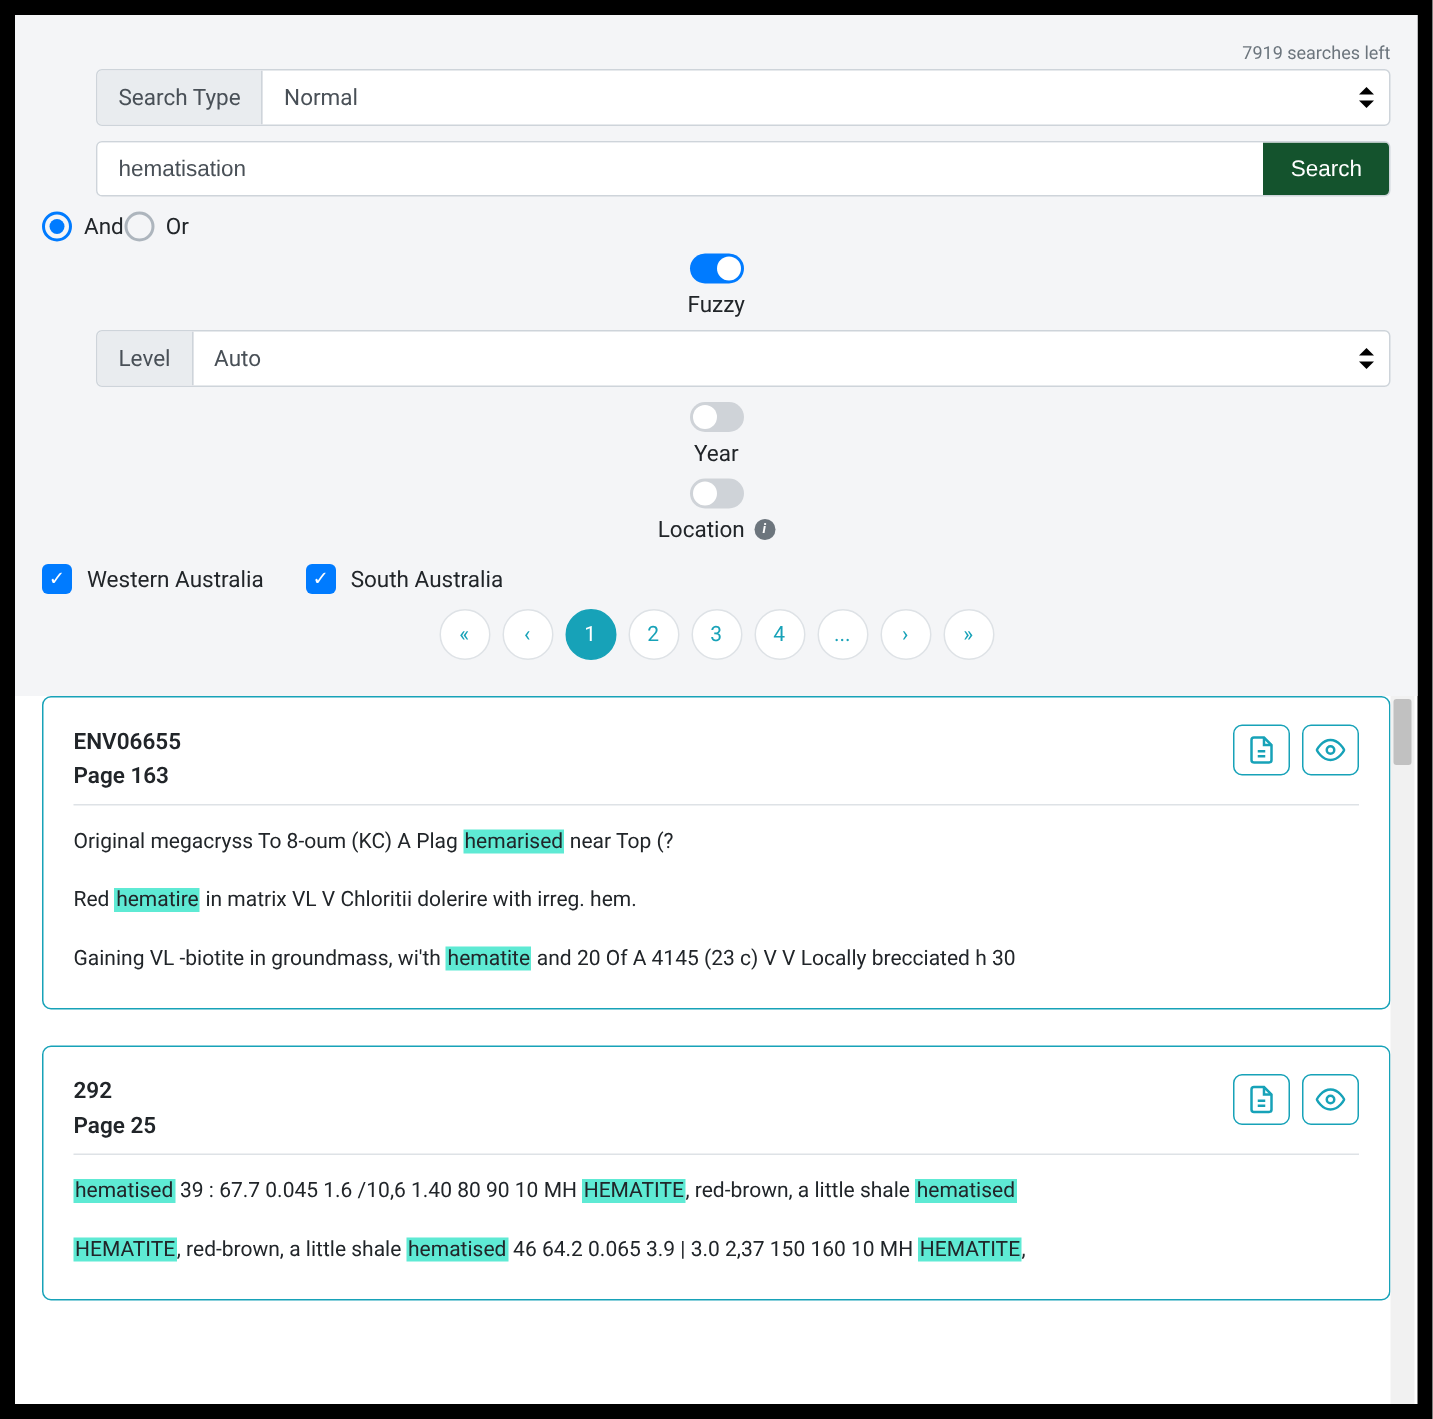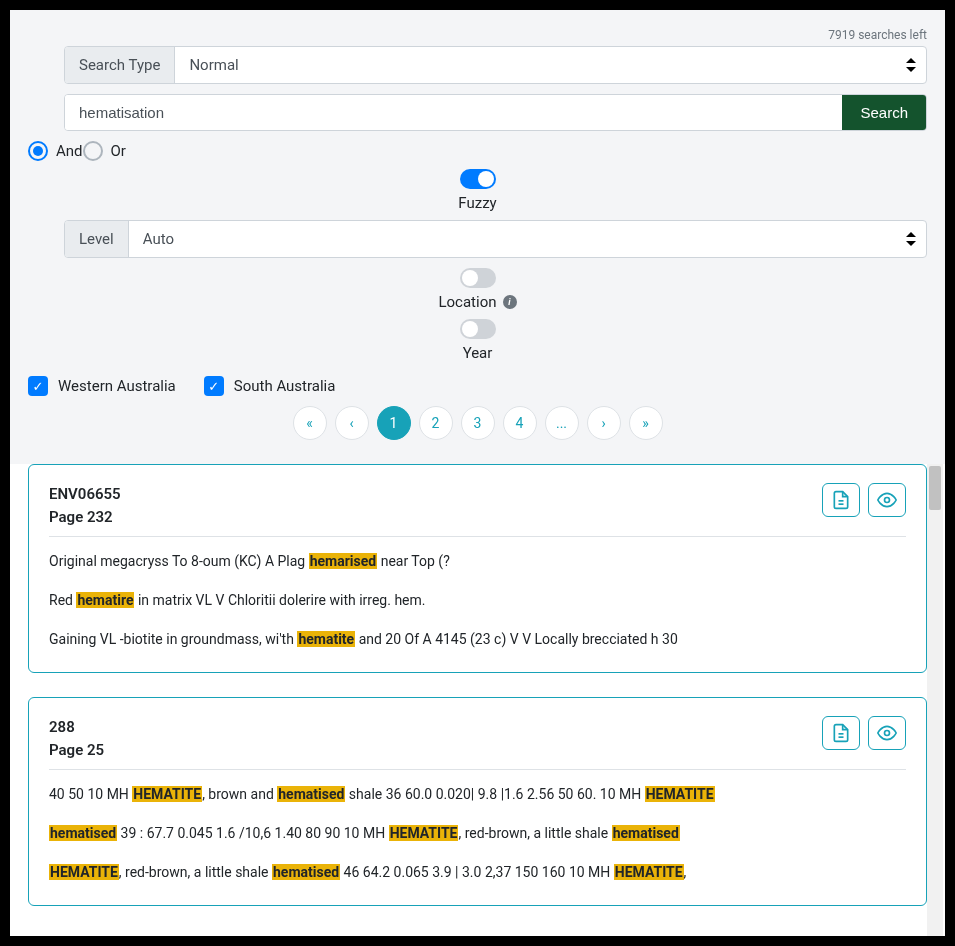--- a/index.html
+++ b/index.html
@@ -47,21 +47,21 @@
   .hits-badge span { background: #17a2b8; color: #fff; padding: 4px 14px; border-radius: 4px; font-weight: bold; font-size: 14px; }
   .results-wrap { flex: 1; overflow-y: auto; padding: 0 18px 18px 18px; position: relative; }
   .result-card { border: 1px solid #17a2b8; border-radius: 6px; padding: 18px 20px 22px 20px; margin-bottom: 24px; background: #fff; }
   .rc-head { display: flex; justify-content: space-between; align-items: flex-start; border-bottom: 1px solid #dee2e6; padding-bottom: 8px; margin-bottom: 14px; }
   .rc-titles { font-weight: 600; color: #212529; font-size: 15px; }
   .rc-titles div { line-height: 1.5; }
   .rc-actions { display: flex; gap: 8px; }
   .act-btn { width: 38px; height: 34px; border: 1px solid #17a2b8; border-radius: 6px; background: #fff; display: flex; align-items: center; justify-content: center; cursor: pointer; color: #17a2b8; }
   .snippet { font-size: 14px; color: #212529; margin-bottom: 18px; line-height: 1.5; }
   .snippet:last-child { margin-bottom: 0; }
-  .hl { background: #eab308; font-weight: 700; color: #212529; padding: 0 1px; }
+  .hl { background: #5eead4; font-weight: 400; color: #212529; padding: 0 1px; }
   .scroll-indicator { position: absolute; right: 2px; top: 0; width: 16px; height: 100%; background: #f1f1f1; }
   .scroll-thumb { position: absolute; top: 2px; right: 2px; width: 12px; height: 44px; background: #c1c1c1; border-radius: 2px; }
   svg.icon { width: 20px; height: 20px; stroke: #17a2b8; fill: none; stroke-width: 2; }
 </style>
 </head>
 <body>
 
 <div class="outer-frame">
   <div class="panel">
     <div class="searches-left">7919 searches left</div>
@@ -112,31 +112,31 @@
           <span>Auto</span>
           <div class="sort-icon"></div>
         </div>
       </div>
     </div>
 
     <div class="toggle-row">
       <div class="toggle off">
           <div class="knob"></div>
         </div>
+      <div class="toggle-label">Year</div>
+    </div>
+
+    <div class="toggle-row">
+      <div class="toggle off">
+          <div class="knob"></div>
+        </div>
       <div class="toggle-label">
         <span>Location</span>
         <span class="info-icon">i</span>
       </div>
-    </div>
-
-    <div class="toggle-row">
-      <div class="toggle off">
-          <div class="knob"></div>
-        </div>
-      <div class="toggle-label">Year</div>
     </div>
 
     <div class="checks-row">
       <div class="chk checked">
         <div class="box">
             <span class="tick">✓</span>
           </div>
         <span class="lbl">Western Australia</span>
       </div>
       <div class="chk checked">
@@ -159,21 +159,21 @@
         <div class="page-btn">»</div>
       </div>
 
   </div>
 
   <div class="results-wrap" id="results">
     <div class="result-card">
         <div class="rc-head">
           <div class="rc-titles">
             <div>ENV06655</div>
-            <div>Page 232</div>
+            <div>Page 163</div>
           </div>
           <div class="rc-actions">
             <div class="act-btn">
               <svg class="icon" viewBox="0 0 24 24">
                 <path d="M14 2H6a2 2 0 0 0-2 2v16a2 2 0 0 0 2 2h12a2 2 0 0 0 2-2V8z"></path>
                 <polyline points="14 2 14 8 20 8"></polyline>
                 <line x1="9" y1="13" x2="15" y2="13"></line>
                 <line x1="9" y1="17" x2="15" y2="17"></line>
               </svg>
             </div>
@@ -185,41 +185,40 @@
             </div>
           </div>
         </div>
         <div class="snippet">Original megacryss To 8-oum (KC) A Plag <span class="hl">hemarised</span> near Top (?</div>
         <div class="snippet">Red <span class="hl">hematire</span> in matrix VL V Chloritii dolerire with irreg. hem.</div>
         <div class="snippet">Gaining VL -biotite in groundmass, wi'th <span class="hl">hematite</span> and 20 Of A 4145 (23 c) V V Locally brecciated h 30</div>
       </div>
       <div class="result-card">
         <div class="rc-head">
           <div class="rc-titles">
-            <div>288</div>
+            <div>292</div>
             <div>Page 25</div>
           </div>
           <div class="rc-actions">
             <div class="act-btn">
               <svg class="icon" viewBox="0 0 24 24">
                 <path d="M14 2H6a2 2 0 0 0-2 2v16a2 2 0 0 0 2 2h12a2 2 0 0 0 2-2V8z"></path>
                 <polyline points="14 2 14 8 20 8"></polyline>
                 <line x1="9" y1="13" x2="15" y2="13"></line>
                 <line x1="9" y1="17" x2="15" y2="17"></line>
               </svg>
             </div>
             <div class="act-btn">
               <svg class="icon" viewBox="0 0 24 24">
                 <path d="M1 12s4-8 11-8 11 8 11 8-4 8-11 8-11-8-11-8z"></path>
                 <circle cx="12" cy="12" r="3"></circle>
               </svg>
             </div>
           </div>
         </div>
-        <div class="snippet">40 50 10 MH <span class="hl">HEMATITE</span>, brown and <span class="hl">hematised</span> shale 36 60.0 0.020| 9.8 |1.6 2.56 50 60. 10 MH <span class="hl">HEMATITE</span></div>
         <div class="snippet"><span class="hl">hematised</span> 39 : 67.7 0.045 1.6 /10,6 1.40 80 90 10 MH <span class="hl">HEMATITE</span>, red-brown, a little shale <span class="hl">hematised</span></div>
         <div class="snippet"><span class="hl">HEMATITE</span>, red-brown, a little shale <span class="hl">hematised</span> 46 64.2 0.065 3.9 | 3.0 2,37 150 160 10 MH <span class="hl">HEMATITE</span>,</div>
       </div>
       <div class="scroll-indicator">
       <div class="scroll-thumb"></div>
     </div>
   </div>
 </div>
 
 </body></html>

